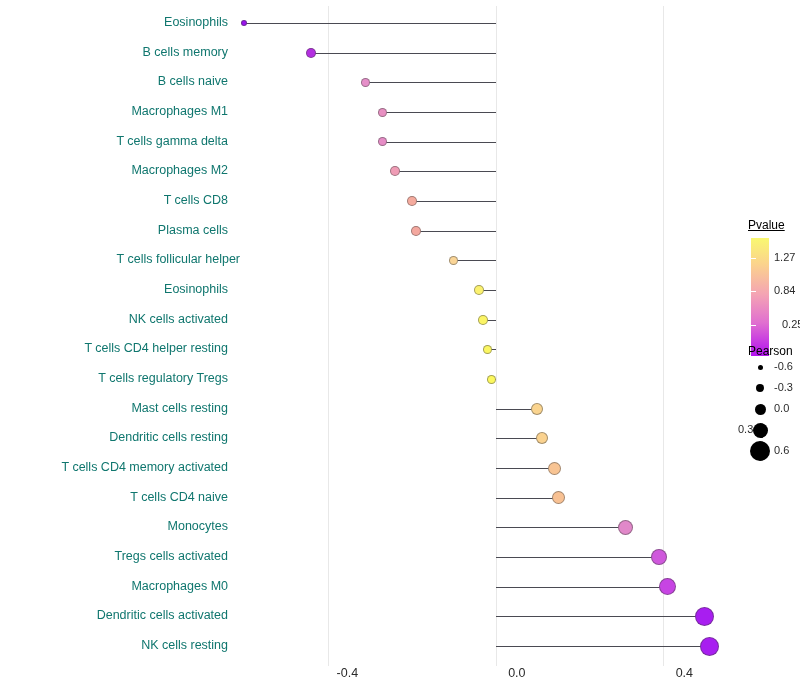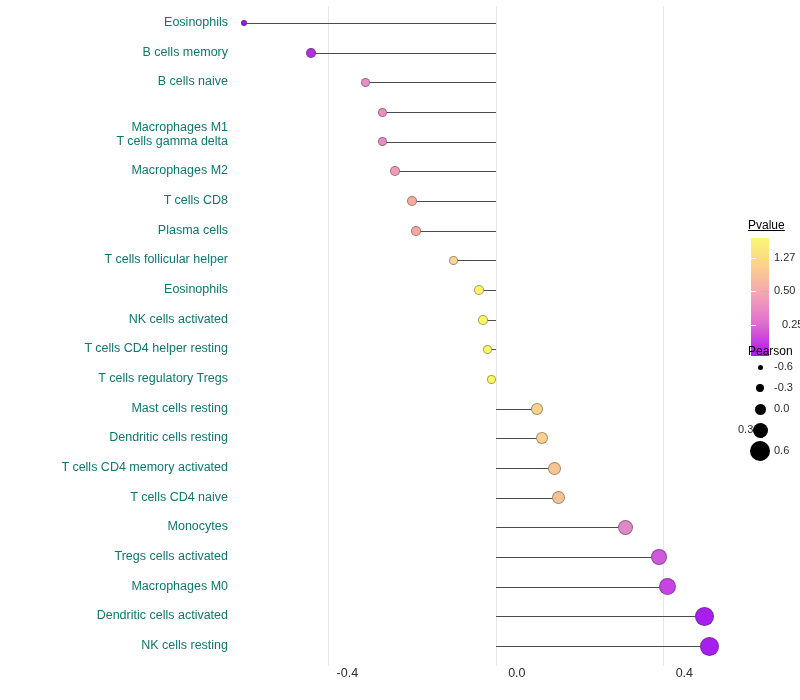--- a/index.html
+++ b/index.html
@@ -99,36 +99,36 @@
       <div class="xtick-label" style="left: 633.017px; width: 60px; top: 666px;">0.4</div>
       <div class="ylabel" style="right: 572px; top: 16px;">Eosinophils</div>
       <div class="segment" style="left: 244.373px; width: 251.186px; top: 23px;"></div>
       <div class="point" title="Eosinophils" style="left: 241.373px; top: 20px; width: 6px; height: 6px; background: rgb(155, 19, 239); border: 1px solid rgba(60, 60, 60, 0.45);"></div>
       <div class="ylabel" style="right: 572px; top: 45.6667px;">B cells memory</div>
       <div class="segment" style="left: 311.356px; width: 184.203px; top: 52.6667px;"></div>
       <div class="point" title="B cells memory" style="left: 306.356px; top: 47.6667px; width: 10px; height: 10px; background: rgb(179, 47, 224); border: 1px solid rgba(60, 60, 60, 0.45);"></div>
       <div class="ylabel" style="right: 572px; top: 75.3333px;">B cells naive</div>
       <div class="segment" style="left: 365.78px; width: 129.78px; top: 82.3333px;"></div>
       <div class="point" title="B cells naive" style="left: 361.28px; top: 77.8333px; width: 9px; height: 9px; background: rgb(230, 143, 201); border: 1px solid rgba(60, 60, 60, 0.45);"></div>
-      <div class="ylabel" style="right: 572px; top: 121px;">Macrophages M1</div>
+      <div class="ylabel" style="right: 572px; top: 105px;">Macrophages M1</div>
       <div class="segment" style="left: 382.525px; width: 113.034px; top: 112px;"></div>
       <div class="point" title="Macrophages M1" style="left: 378.025px; top: 107.5px; width: 9px; height: 9px; background: rgb(232, 144, 194); border: 1px solid rgba(60, 60, 60, 0.45);"></div>
       <div class="ylabel" style="right: 572px; top: 134.667px;">T cells gamma delta</div>
       <div class="segment" style="left: 382.525px; width: 113.034px; top: 141.667px;"></div>
       <div class="point" title="T cells gamma delta" style="left: 378.025px; top: 137.167px; width: 9px; height: 9px; background: rgb(230, 141, 198); border: 1px solid rgba(60, 60, 60, 0.45);"></div>
       <div class="ylabel" style="right: 572px; top: 164.333px;">Macrophages M2</div>
       <div class="segment" style="left: 395.085px; width: 100.475px; top: 171.333px;"></div>
       <div class="point" title="Macrophages M2" style="left: 390.085px; top: 166.333px; width: 10px; height: 10px; background: rgb(239, 156, 181); border: 1px solid rgba(60, 60, 60, 0.45);"></div>
       <div class="ylabel" style="right: 572px; top: 194px;">T cells CD8</div>
       <div class="segment" style="left: 411.831px; width: 83.7288px; top: 201px;"></div>
       <div class="point" title="T cells CD8" style="left: 406.831px; top: 196px; width: 10px; height: 10px; background: rgb(245, 171, 158); border: 1px solid rgba(60, 60, 60, 0.45);"></div>
       <div class="ylabel" style="right: 572px; top: 223.667px;">Plasma cells</div>
       <div class="segment" style="left: 416.017px; width: 79.5424px; top: 230.667px;"></div>
       <div class="point" title="Plasma cells" style="left: 411.017px; top: 225.667px; width: 10px; height: 10px; background: rgb(244, 168, 159); border: 1px solid rgba(60, 60, 60, 0.45);"></div>
-      <div class="ylabel" style="right: 572px; top: 253.333px;">T cells follicular helper</div>
+      <div class="ylabel" style="right: 560px; top: 253.333px;">T cells follicular helper</div>
       <div class="segment" style="left: 453.695px; width: 41.8644px; top: 260.333px;"></div>
       <div class="point" title="T cells follicular helper" style="left: 449.195px; top: 255.833px; width: 9px; height: 9px; background: rgb(250, 213, 151); border: 1px solid rgba(60, 60, 60, 0.45);"></div>
       <div class="ylabel" style="right: 572px; top: 283px;">Eosinophils</div>
       <div class="segment" style="left: 478.814px; width: 16.7458px; top: 290px;"></div>
       <div class="point" title="Neutrophils" style="left: 473.814px; top: 285px; width: 10px; height: 10px; background: rgb(251, 241, 111); border: 1px solid rgba(60, 60, 60, 0.45);"></div>
       <div class="ylabel" style="right: 572px; top: 312.667px;">NK cells activated</div>
       <div class="segment" style="left: 483px; width: 12.5593px; top: 319.667px;"></div>
       <div class="point" title="NK cells activated" style="left: 478px; top: 314.667px; width: 10px; height: 10px; background: rgb(251, 244, 101); border: 1px solid rgba(60, 60, 60, 0.45);"></div>
       <div class="ylabel" style="right: 572px; top: 342.333px;">T cells CD4 helper resting</div>
       <div class="segment" style="left: 487.186px; width: 8.37288px; top: 349.333px;"></div>
@@ -163,21 +163,21 @@
       <div class="ylabel" style="right: 572px; top: 639px;">NK cells resting</div>
       <div class="segment" style="left: 495.559px; width: 213.508px; top: 646px;"></div>
       <div class="point" title="NK cells resting" style="left: 699.568px; top: 636.5px; width: 19px; height: 19px; background: rgb(168, 30, 240); border: 1px solid rgba(60, 60, 60, 0.45);"></div>
     </div>
   <div id="legends">
       <div class="legend-title" style="left: 748px; top: 218px; text-decoration: underline;">Pvalue</div>
       <div class="colorbar" style="left: 751px; top: 238px;"></div>
       <div class="legend-tick-mark" style="left: 751px; top: 258.06px;"></div>
       <div class="legend-tick-label" style="left: 774px; top: 251.06px;">1.27</div>
       <div class="legend-tick-mark" style="left: 751px; top: 291.1px;"></div>
-      <div class="legend-tick-label" style="left: 774px; top: 284.1px;">0.50</div>
+      <div class="legend-tick-label" style="left: 774px; top: 284.1px;">0.84</div>
       <div class="legend-tick-mark" style="left: 751px; top: 325.32px;"></div>
       <div class="legend-tick-label" style="left: 774px; top: 318.32px; padding-left: 8px;">0.25</div>
       <div class="legend-title" style="left: 748px; top: 344px;">Pearson</div>
       <div class="size-dot" style="left: 757.5px; top: 364.5px; width: 5px; height: 5px;"></div>
       <div class="legend-tick-label" style="left: 774px; top: 360px;">-0.6</div>
       <div class="size-dot" style="left: 756px; top: 384px; width: 8px; height: 8px;"></div>
       <div class="legend-tick-label" style="left: 774px; top: 381px;">-0.3</div>
       <div class="size-dot" style="left: 754.5px; top: 403.5px; width: 11px; height: 11px;"></div>
       <div class="legend-tick-label" style="left: 774px; top: 402px;">0.0</div>
       <div class="size-dot" style="left: 752.5px; top: 422.5px; width: 15px; height: 15px;"></div>

